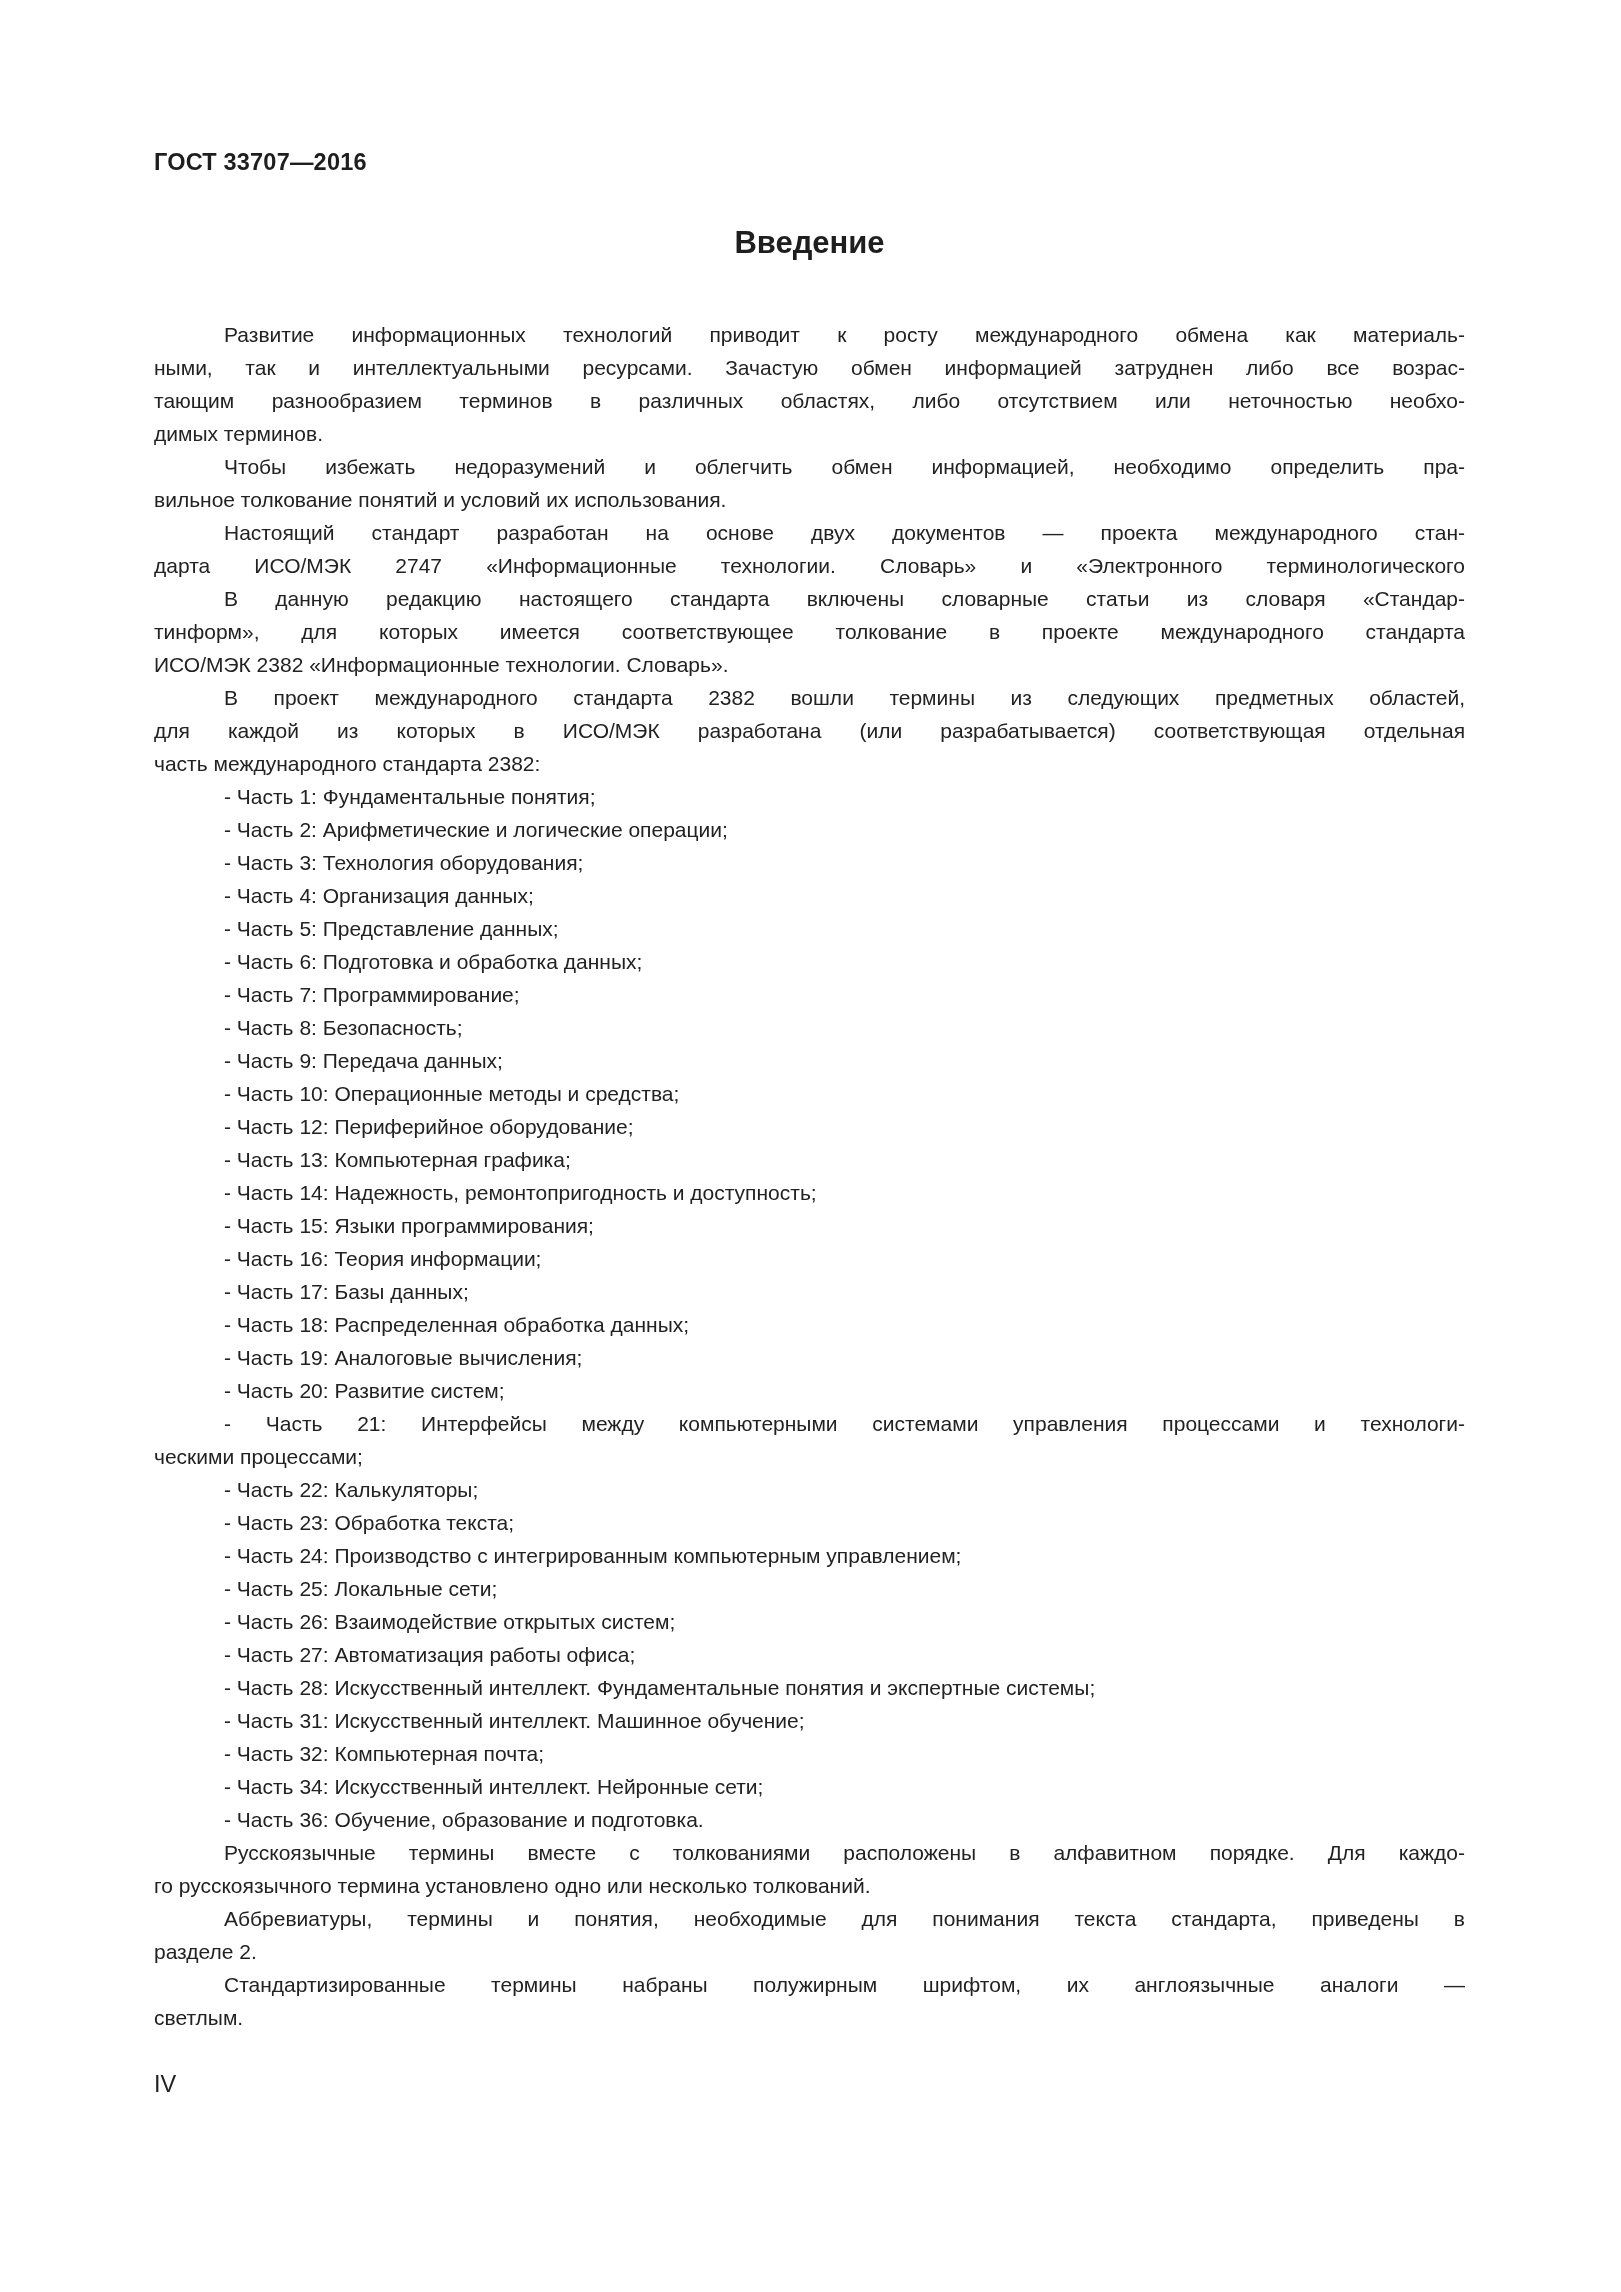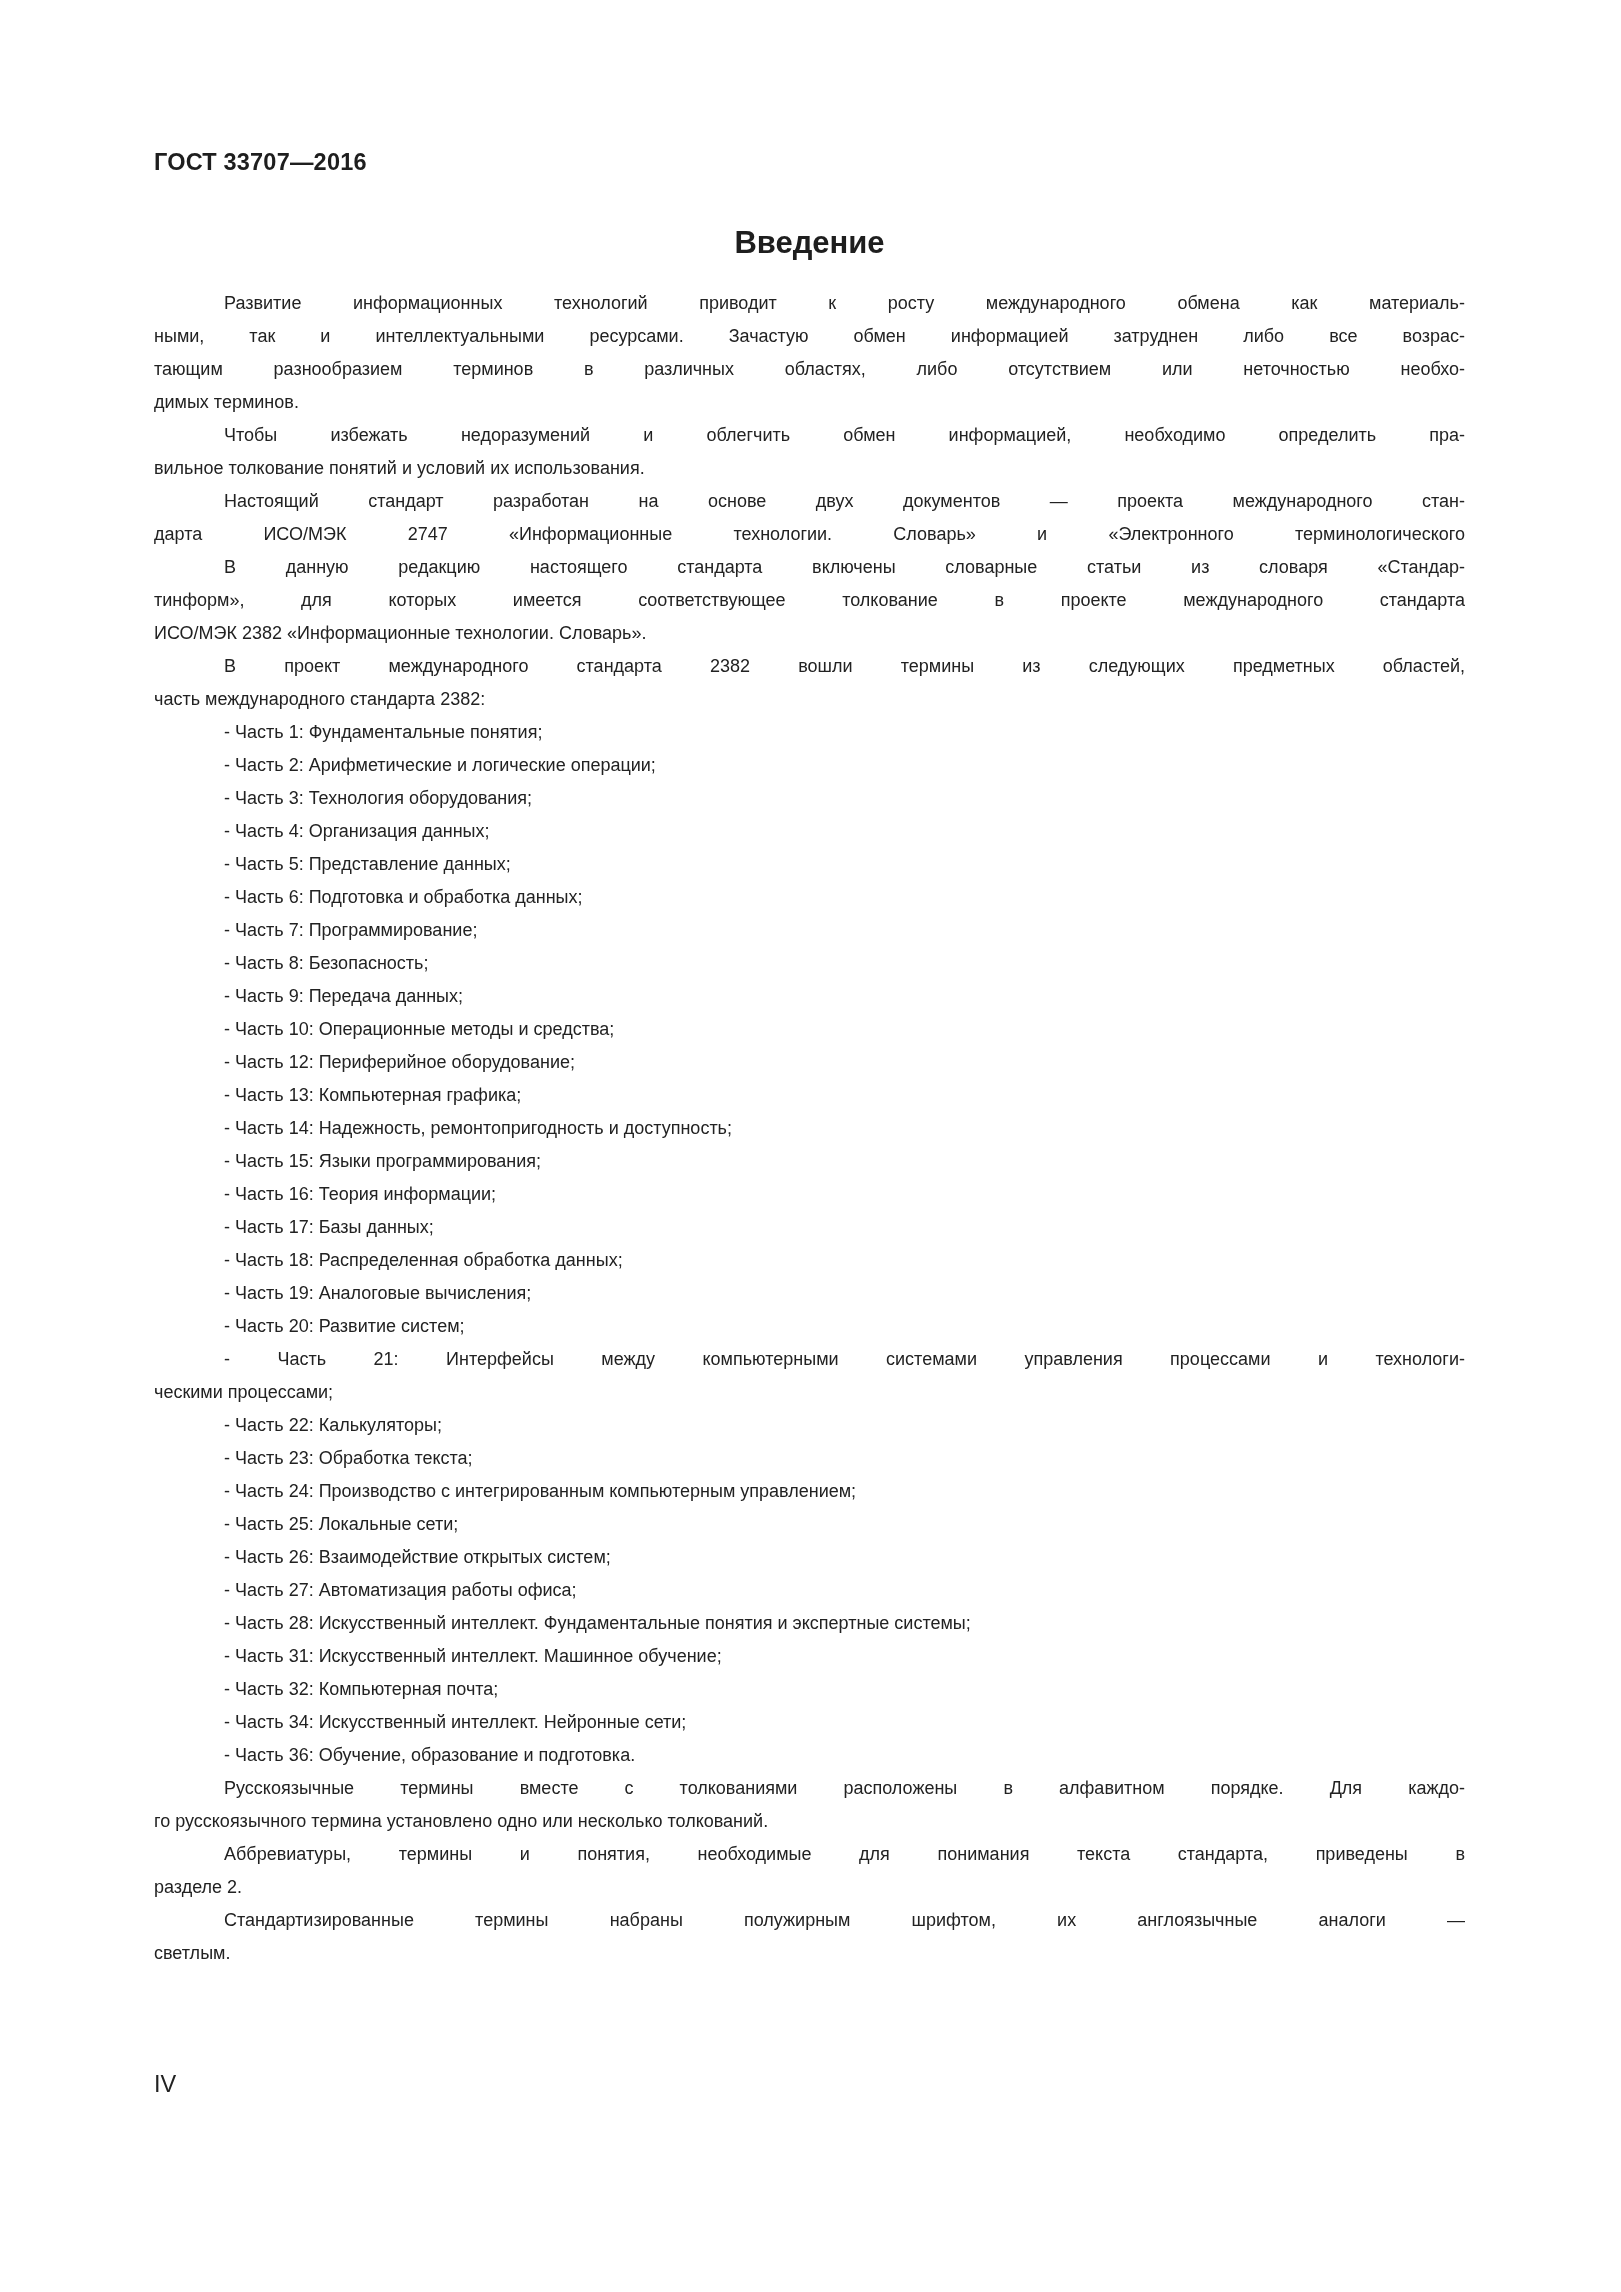--- a/index.html
+++ b/index.html
@@ -38,23 +38,23 @@
     top: 226px;
     text-align: center;
     font-size: 31px;
     font-weight: bold;
     line-height: 33px;
     color: #1e1e1e;
   }
   .body-text {
     position: absolute;
     left: 154px;
-    top: 287px;
+    top: 318px;
     width: 1311px;
-    font-size: 18px;
+    font-size: 21px;
     line-height: 33px;
   }
   .line {
     display: block;
     white-space: nowrap;
     height: 33px;
   }
   .line.justify {
     text-align: justify;
     text-align-last: justify;
@@ -99,20 +99,21 @@
         <span class="line indent justify">Настоящий стандарт разработан на основе двух документов — проекта международного стан-</span>
         <span class="line justify">дарта ИСО/МЭК 2747 «Информационные технологии. Словарь» и «Электронного терминологического</span>
       </div>
       <div>
         <span class="line indent justify">В данную редакцию настоящего стандарта включены словарные статьи из словаря «Стандар-</span>
         <span class="line justify">тинформ», для которых имеется соответствующее толкование в проекте международного стандарта</span>
         <span class="line">ИСО/МЭК 2382 «Информационные технологии. Словарь».</span>
       </div>
       <div>
         <span class="line indent justify">В проект международного стандарта 2382 вошли термины из следующих предметных областей,</span>
+        <span class="line justify">для каждой из которых в ИСО/МЭК разработана (или разрабатывается) соответствующая отдельная</span>
         <span class="line">часть международного стандарта 2382:</span>
       </div>
       <div class="list-item">
         <span class="line indent">- Часть 1: Фундаментальные понятия;</span>
       </div>
       <div class="list-item">
         <span class="line indent">- Часть 2: Арифметические и логические операции;</span>
       </div>
       <div class="list-item">
         <span class="line indent">- Часть 3: Технология оборудования;</span>

